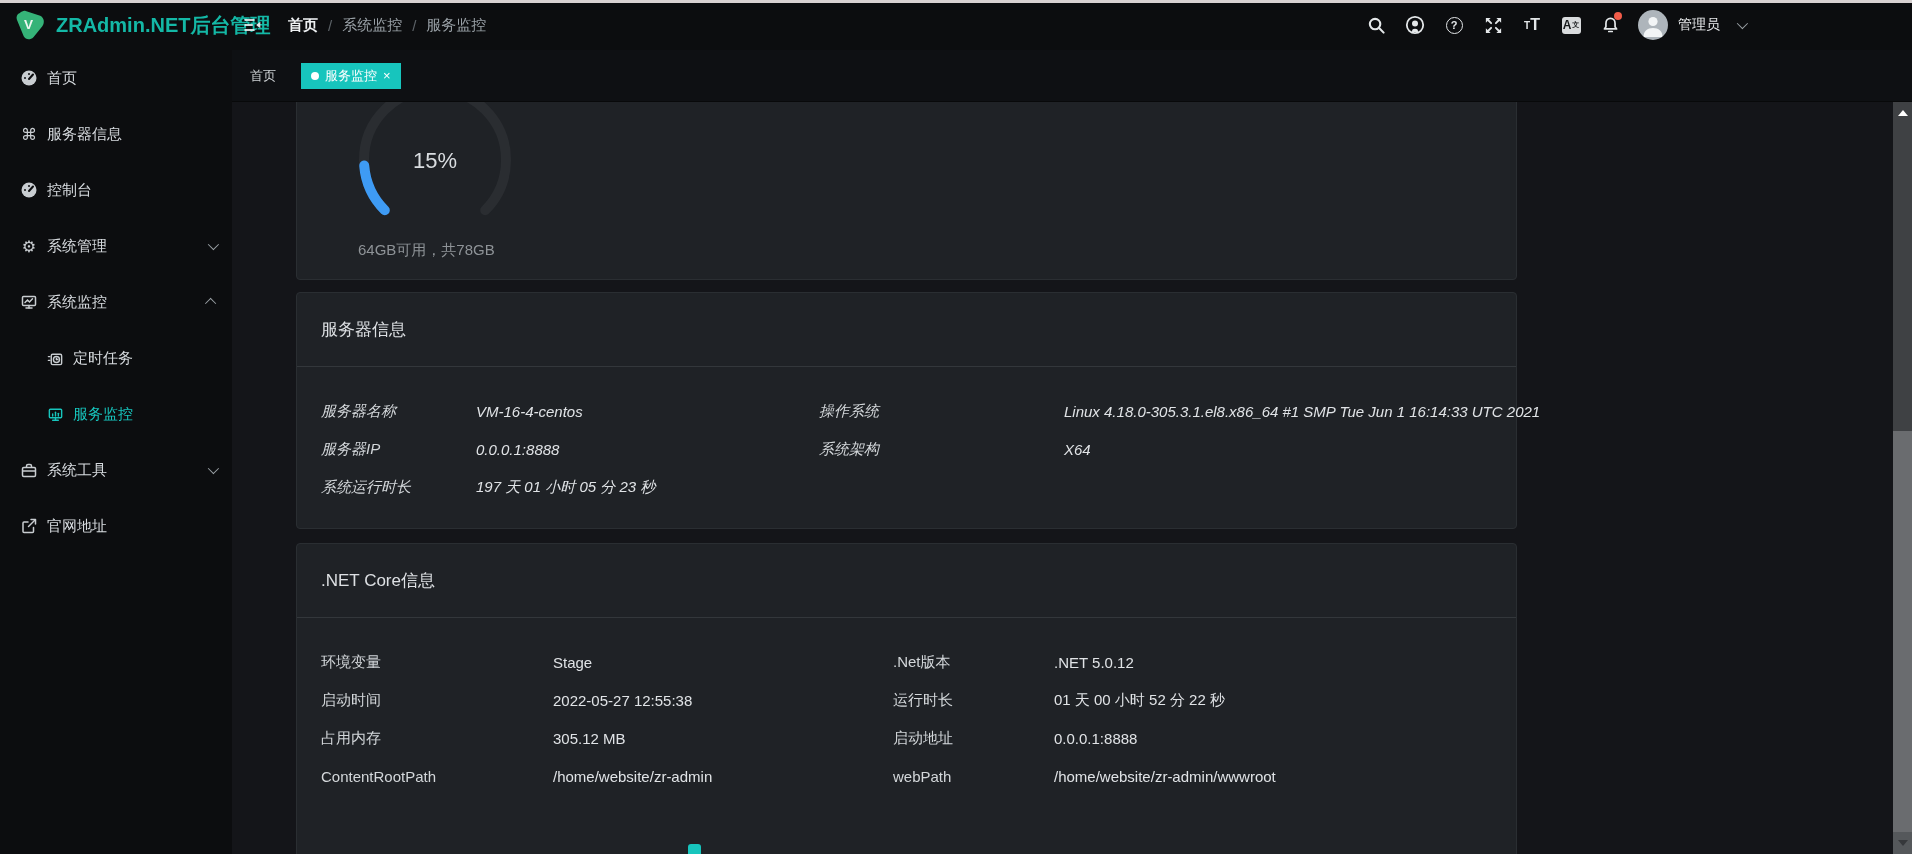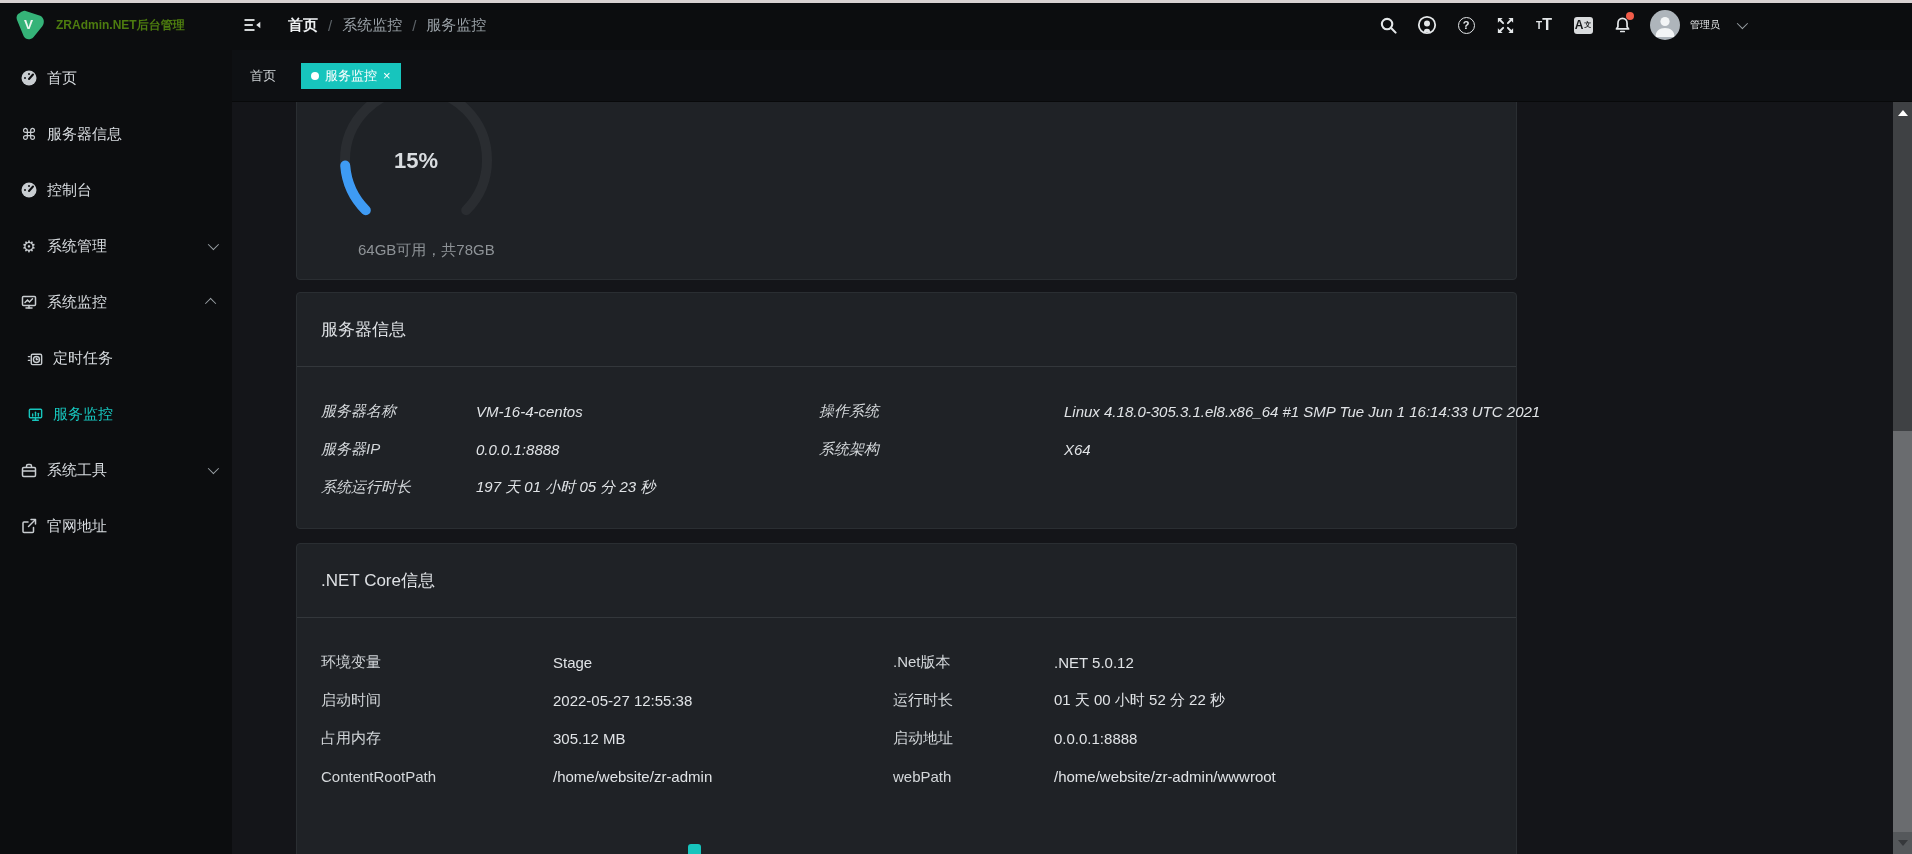--- a/index.html
+++ b/index.html
@@ -6,52 +6,52 @@
   html,body { width:1912px; height:854px; overflow:hidden; background:#141519;
     font-family:"Liberation Sans","DejaVu Sans",sans-serif; }
 
   .top-strip { position:absolute; left:0; top:0; width:1912px; height:3px; background:#d8d2d2; z-index:50; }
 
   
   .topbar { position:absolute; left:0; top:0; width:1912px; height:50px; background:#0c0d0f; z-index:20;
     display:flex; align-items:center; }
   .logo-wrap { width:232px; display:flex; align-items:center; padding-left:14px; flex:none; }
   .logo { width:33px; height:33px; flex:none; }
-  .app-title { color:#4d7c0f; font-size:12px; font-weight:bold; margin-left:9px; white-space:nowrap; }
+  .app-title { color:#14b8a6; font-size:20px; font-weight:bold; margin-left:9px; white-space:nowrap; }
   .collapse-btn { margin-left:10px; cursor:pointer; display:flex; align-items:center; }
   .breadcrumb { display:flex; align-items:center; margin-left:26px; font-size:15px; }
   .bc-item { color:#99a0a6; cursor:default; }
   .bc-item.active { color:#eef0f2; font-weight:bold; cursor:pointer; }
   .bc-sep { color:#5d6368; margin:0 10px; }
   .top-right { margin-left:auto; margin-right:167px; display:flex; align-items:center; gap:17px; }
   .tool-icon { width:22px; height:22px; display:flex; align-items:center; justify-content:center;
     color:#e4e7e9; cursor:pointer; position:relative; }
   .help-circle { width:17px; height:17px; border:1.6px solid #e4e7e9; border-radius:50%;
     font-size:11px; font-weight:bold; display:flex; align-items:center; justify-content:center; }
   .fontsize-icon { font-weight:bold; color:#e4e7e9; letter-spacing:0; }
   .fontsize-icon .small-t { font-size:10px; } .fontsize-icon .big-t { font-size:16px; }
   .lang-icon { width:19px; height:17px; background:#d9dbdd; border-radius:3px; color:#17191b;
     font-size:12px; font-weight:bold; display:flex; align-items:center; justify-content:center; }
   .lang-icon sup { font-size:7px; margin-left:1px; }
   .badge-dot { position:absolute; right:-1px; top:-2px; width:8px; height:8px; border-radius:50%; }
   .avatar { width:30px; height:30px; border-radius:50%; background:#aeb5bb; overflow:hidden;
     display:flex; align-items:center; justify-content:center; cursor:pointer; }
-  .user-name { color:#e8eaec; font-size:10px; margin-left:-7px; cursor:pointer; }
+  .user-name { color:#e8eaec; font-size:14px; margin-left:-7px; cursor:pointer; }
   .chev { display:inline-block; width:8px; height:8px; border-right:1.6px solid #9aa0a5;
     border-bottom:1.6px solid #9aa0a5; }
   .chev.down { transform:rotate(45deg) translateY(-2px); }
   .chev.up { transform:rotate(-135deg) translateY(-2px); }
 
   
   .sidebar { position:absolute; left:0; top:50px; width:232px; height:804px; background:#0c0d0f; z-index:10; }
   .menu-item { height:56px; display:flex; align-items:center; padding:0 16px 0 20px;
     color:#d6dade; font-size:15px; cursor:pointer; }
   .menu-item .mi-icon { width:18px; height:18px; margin-right:9px; display:flex; align-items:center;
     justify-content:center; color:#c9cdd1; font-size:16px; flex:none; }
-  .menu-item.sub { padding-left:26px;font-family:Liberation Serif, serif; }
+  .menu-item.sub { padding-left:46px;font-family:Liberation Serif, serif; }
   .menu-item.active, .menu-item.active .mi-icon { color:#17c5bd; }
   .menu-item .spacer { flex:1; }
 
   
   .tabsbar { position:absolute; left:232px; top:50px; width:1680px; height:52px; background:#0e1013;
     border-bottom:1px solid #08090a; display:flex; align-items:center; padding-left:8px; gap:15px; z-index:5; }
   .tab { height:26px; display:flex; align-items:center; font-size:13px; color:#ced2d5;
     padding:0 10px; cursor:pointer; }
   .tab.active { background:#17c5bd; color:#ffffff; }
   .tab .dot { width:8px; height:8px; border-radius:50%; background:#ffffff; margin-right:6px; }
@@ -59,21 +59,21 @@
 
   .content { position:absolute; left:232px; top:102px; width:1661px; height:752px; overflow:hidden; }
   .card { position:absolute; left:64px; width:1221px; background:#1f2226; border:1px solid #2a2e32;
     border-radius:4px; }
   .card-head { height:74px; display:flex; align-items:center; padding:0 24px;
     border-bottom:1px solid #33373b; color:#dde0e3; font-size:17px; }
   #disk-card { top:-95px; height:273px; overflow:hidden; }
   #server-card { top:190px; height:237px; }
   #dotnet-card { top:441px; height:356px; }
 
-  .gauge-wrap { position:absolute; left:39px; top:72px; width:160px; height:160px;font-weight:bold; }
+  .gauge-wrap { position:absolute; left:58px; top:72px; width:160px; height:160px; }
   .gauge-label { position:absolute; left:0; top:68px; width:160px; text-align:center;
     color:#d9dde0; font-size:22px; }
   .disk-caption { position:absolute; left:24px; top:233px; color:#8e9397; font-size:15px;margin-left:37px; }
 
   .info-rows { padding:25px 24px 20px 24px; }
   .info-row { display:grid; height:38px; align-items:center; font-size:15px; }
   #server-card .info-row { grid-template-columns:155px 343px 245px 1fr;font-style:italic; }
   #dotnet-card .info-row { grid-template-columns:232px 340px 161px 1fr; }
   .cell-label { color:#d3d7da; }
   .cell-value { color:#e0e3e6; white-space:nowrap; }

